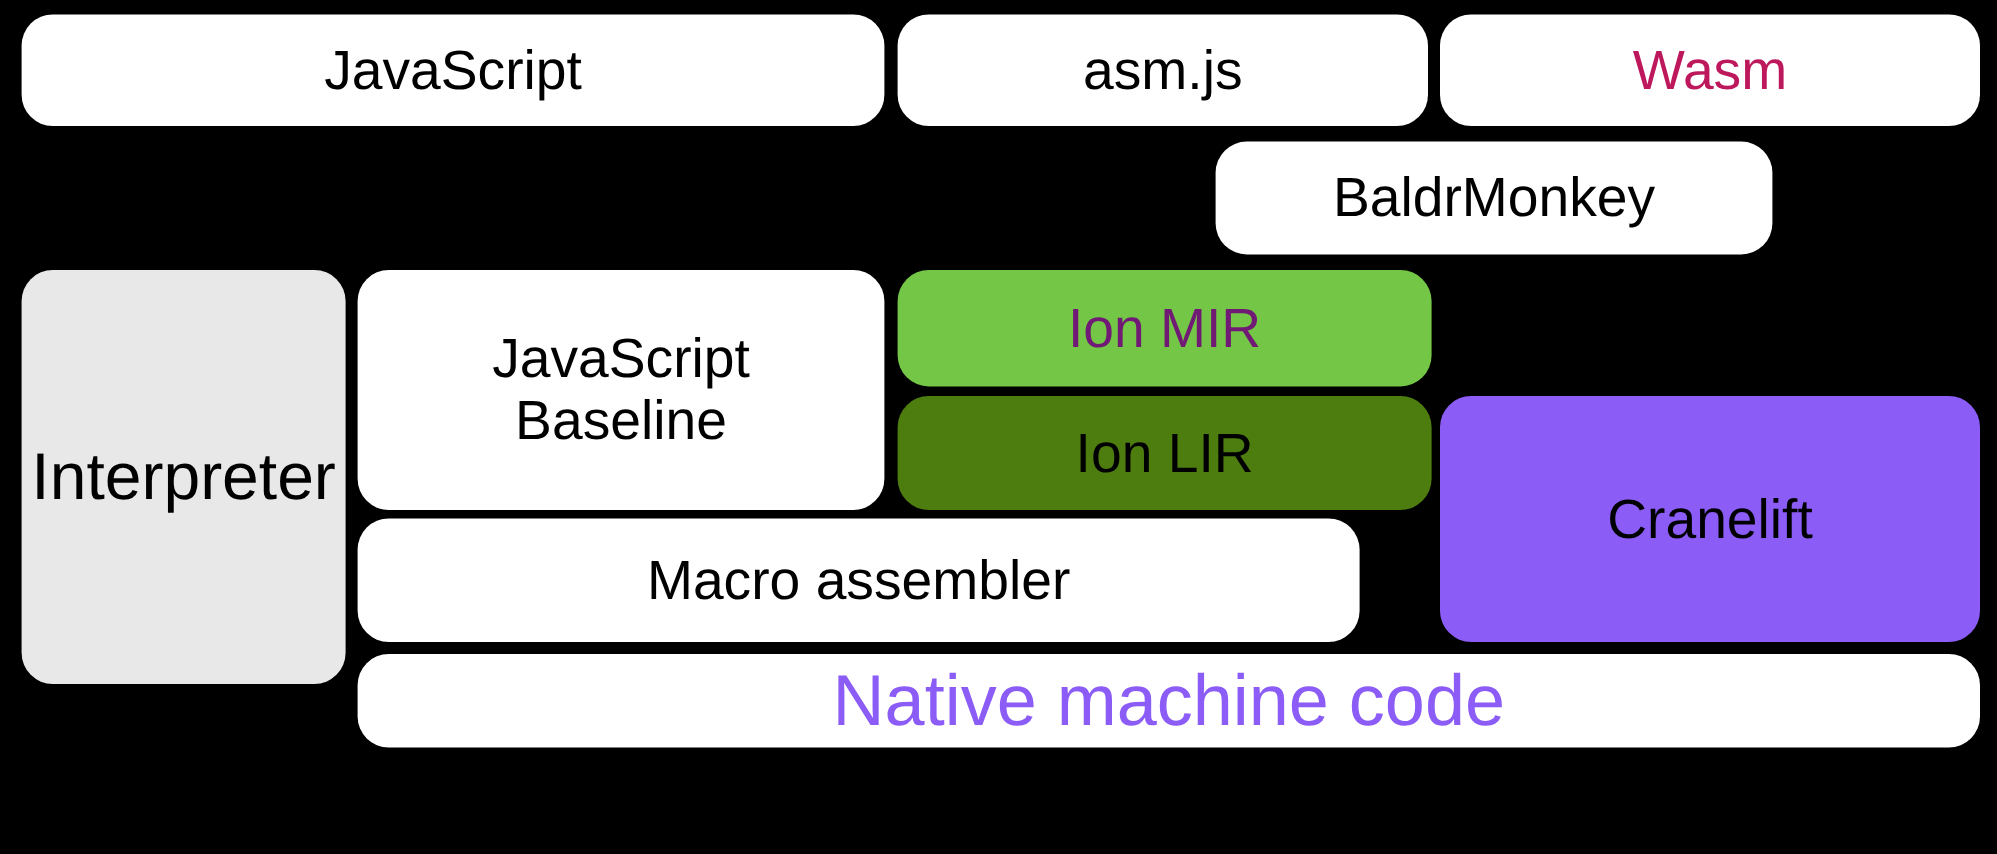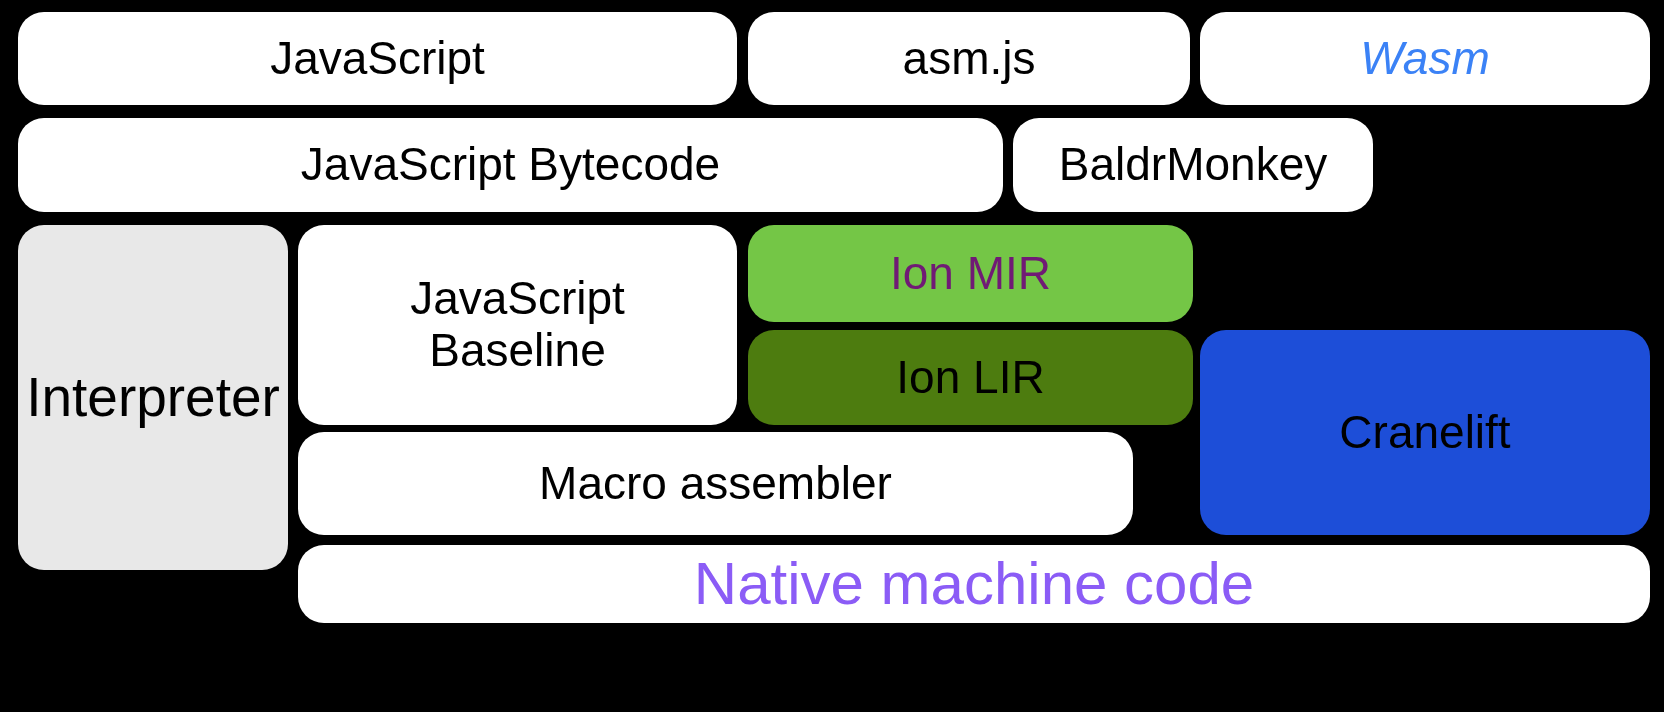--- a/index.html
+++ b/index.html
@@ -35,24 +35,23 @@
     white-space: pre-line;
     font-family: "Liberation Sans", sans-serif;
   }
 </style>
 </head>
 <body>
 
 <div id="stage">
     <div class="node" style="left: 18px; top: 12px; width: 719px; height: 93px; background: rgb(255, 255, 255); font-size: 46px; color: rgb(0, 0, 0);">JavaScript</div>
     <div class="node" style="left: 748px; top: 12px; width: 442px; height: 93px; background: rgb(255, 255, 255); font-size: 46px; color: rgb(0, 0, 0);">asm.js</div>
-    <div class="node" style="left: 1200px; top: 12px; width: 450px; height: 93px; background: rgb(255, 255, 255); font-size: 46px; color: #3b82f6; font-style: italic;">Wasm</div>
-    <div class="node" style="left: 18px; top: 118px; width: 985px; height: 94px; background: rgb(255, 255, 255); font-size: 46px; color: rgb(0, 0, 0);">JavaScript Bytecode</div>
-    <div class="node" style="left: 1013px; top: 118px; width: 360px; height: 94px; background: rgb(255, 255, 255); font-size: 46px; color: rgb(0, 0, 0);">BaldrMonkey</div>
+    <div class="node" style="left: 1200px; top: 12px; width: 450px; height: 93px; background: rgb(255, 255, 255); font-size: 46px; color: #be185d;">Wasm</div>
+    <div class="node" style="left: 1013px; top: 118px; width: 464px; height: 94px; background: rgb(255, 255, 255); font-size: 46px; color: rgb(0, 0, 0);">BaldrMonkey</div>
     <div class="node" style="left: 18px; top: 225px; width: 270px; height: 345px; background: rgb(232, 232, 232); font-size: 55px; color: rgb(0, 0, 0);">Interpreter</div>
     <div class="node" style="left: 298px; top: 225px; width: 439px; height: 200px; background: rgb(255, 255, 255); font-size: 46px; color: rgb(0, 0, 0);">JavaScript
 Baseline</div>
     <div class="node" style="left: 748px; top: 225px; width: 445px; height: 97px; background: rgb(116, 198, 70); font-size: 46px; color: #701a75;">Ion MIR</div>
     <div class="node" style="left: 748px; top: 330px; width: 445px; height: 95px; background: #4d7c0f; font-size: 46px; color: rgb(0, 0, 0);">Ion LIR</div>
-    <div class="node" style="left: 1200px; top: 330px; width: 450px; height: 205px; background: #1d4ed8; font-size: 46px; color: rgb(0, 0, 0);">Cranelift</div>
+    <div class="node" style="left: 1200px; top: 330px; width: 450px; height: 205px; background: #8b5cf6; font-size: 46px; color: rgb(0, 0, 0);">Cranelift</div>
     <div class="node" style="left: 298px; top: 432px; width: 835px; height: 103px; background: rgb(255, 255, 255); font-size: 46px; color: rgb(0, 0, 0);">Macro assembler</div>
     <div class="node" style="left: 298px; top: 545px; width: 1352px; height: 78px; background: rgb(255, 255, 255); font-size: 60px; color: #8b5cf6;">Native machine code</div>
   </div>
 
 </body></html>

